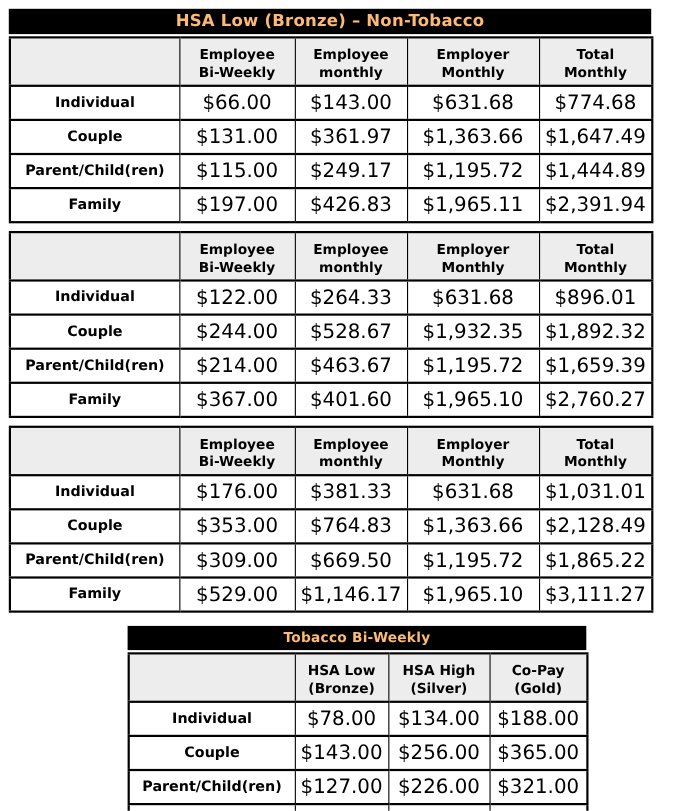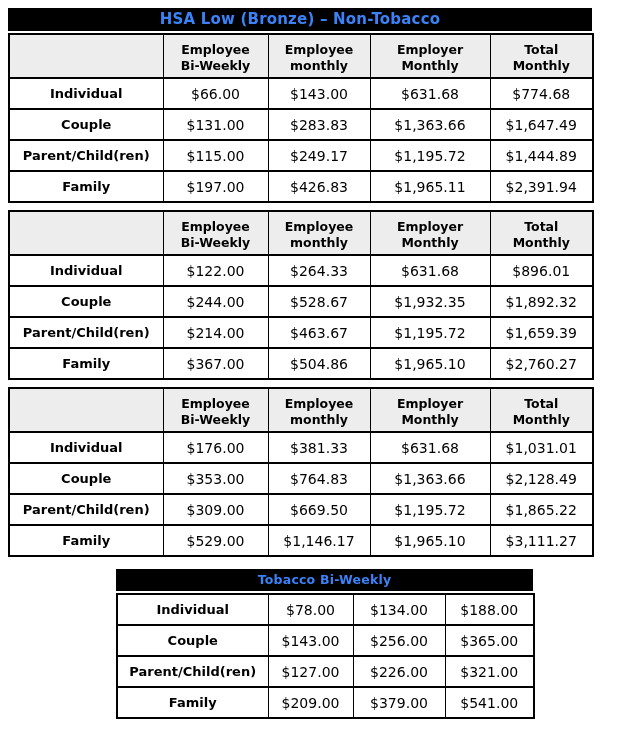--- a/index.html
+++ b/index.html
@@ -14,21 +14,21 @@
     width: 626px;
     height: 737px;
     padding: 8px;
     overflow: hidden;
   }
   .table-block { margin: 0 0 7px 0; }
   .w584 { width: 584px; }
   .w417 { width: 417px; margin-left: 108px; margin-top: 12px; }
   .title-bar {
     background: #000000;
-    color: #3b82f6;
+    color: #fdba74;
     font-weight: bold;
     font-size: 15px;
     text-align: center;
     height: 23px;
     line-height: 23px;
     margin-bottom: 2px;
     letter-spacing: 0.2px;
   }
   .title-bar.small-title {
     font-size: 12.5px;
@@ -58,21 +58,21 @@
     height: 44px;
     white-space: pre-line;
   }
   td.row-label {
     font-weight: bold;
     font-size: 13px;
     height: 23px;
     padding: 2px;
   }
   td.val {
-    font-size: 14px;
+    font-size: 18px;
     height: 31px;
     padding: 2px;
   }
   
   .w584 col.c-label { width: 154px; }
   .w584 col.c1 { width: 105px; }
   .w584 col.c2 { width: 102px; }
   .w584 col.c3 { width: 120px; }
   .w584 col.c4 { width: 103px; }
   
@@ -111,21 +111,21 @@
       <tr>
         <td class="row-label">Individual</td>
         <td class="val">$66.00</td>
         <td class="val">$143.00</td>
         <td class="val">$631.68</td>
         <td class="val">$774.68</td>
       </tr>
       <tr>
         <td class="row-label">Couple</td>
         <td class="val">$131.00</td>
-        <td class="val">$283.83</td>
+        <td class="val">$361.97</td>
         <td class="val">$1,363.66</td>
         <td class="val">$1,647.49</td>
       </tr>
       <tr>
         <td class="row-label">Parent/Child(ren)</td>
         <td class="val">$115.00</td>
         <td class="val">$249.17</td>
         <td class="val">$1,195.72</td>
         <td class="val">$1,444.89</td>
       </tr>
@@ -178,21 +178,21 @@
       <tr>
         <td class="row-label">Parent/Child(ren)</td>
         <td class="val">$214.00</td>
         <td class="val">$463.67</td>
         <td class="val">$1,195.72</td>
         <td class="val">$1,659.39</td>
       </tr>
       <tr>
         <td class="row-label">Family</td>
         <td class="val">$367.00</td>
-        <td class="val">$504.86</td>
+        <td class="val">$401.60</td>
         <td class="val">$1,965.10</td>
         <td class="val">$2,760.27</td>
       </tr>
     </tbody>
       </table>
   </div>
 
   <div class="table-block w584">
     <table class="rate-table">
       <colgroup>
@@ -249,20 +249,29 @@
   <div class="table-block w417">
     <div class="title-bar small-title">Tobacco Bi-Weekly</div>
     <table class="rate-table">
       <colgroup>
           <col class="c-label">
           <col class="c1">
           <col class="c2">
           <col class="c3">
         </colgroup>
       <tbody>
+          <tr class="header-row">
+        <th></th>
+        <th>HSA Low
+(Bronze)</th>
+        <th>HSA High
+(Silver)</th>
+        <th>Co-Pay
+(Gold)</th>
+      </tr>
       <tr>
         <td class="row-label">Individual</td>
         <td class="val">$78.00</td>
         <td class="val">$134.00</td>
         <td class="val">$188.00</td>
       </tr>
       <tr>
         <td class="row-label">Couple</td>
         <td class="val">$143.00</td>
         <td class="val">$256.00</td>

